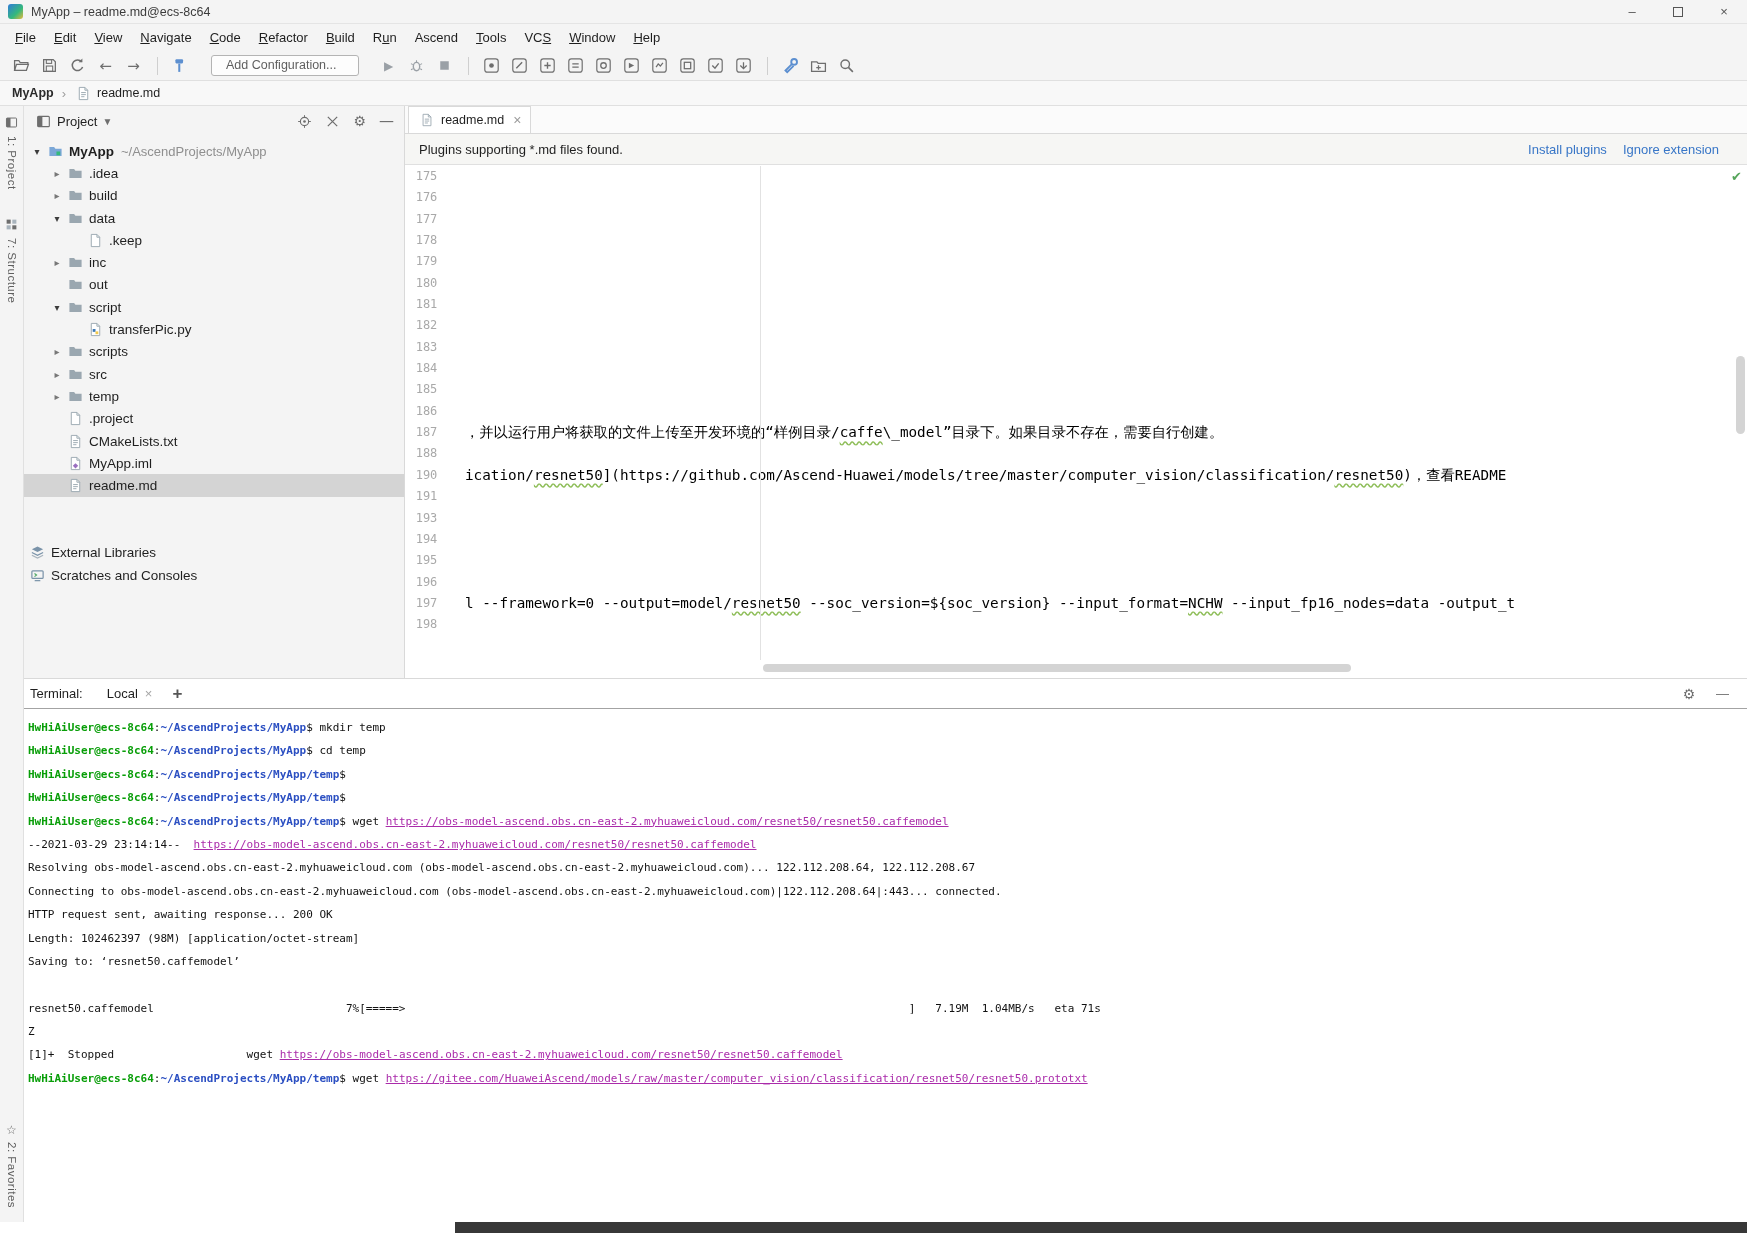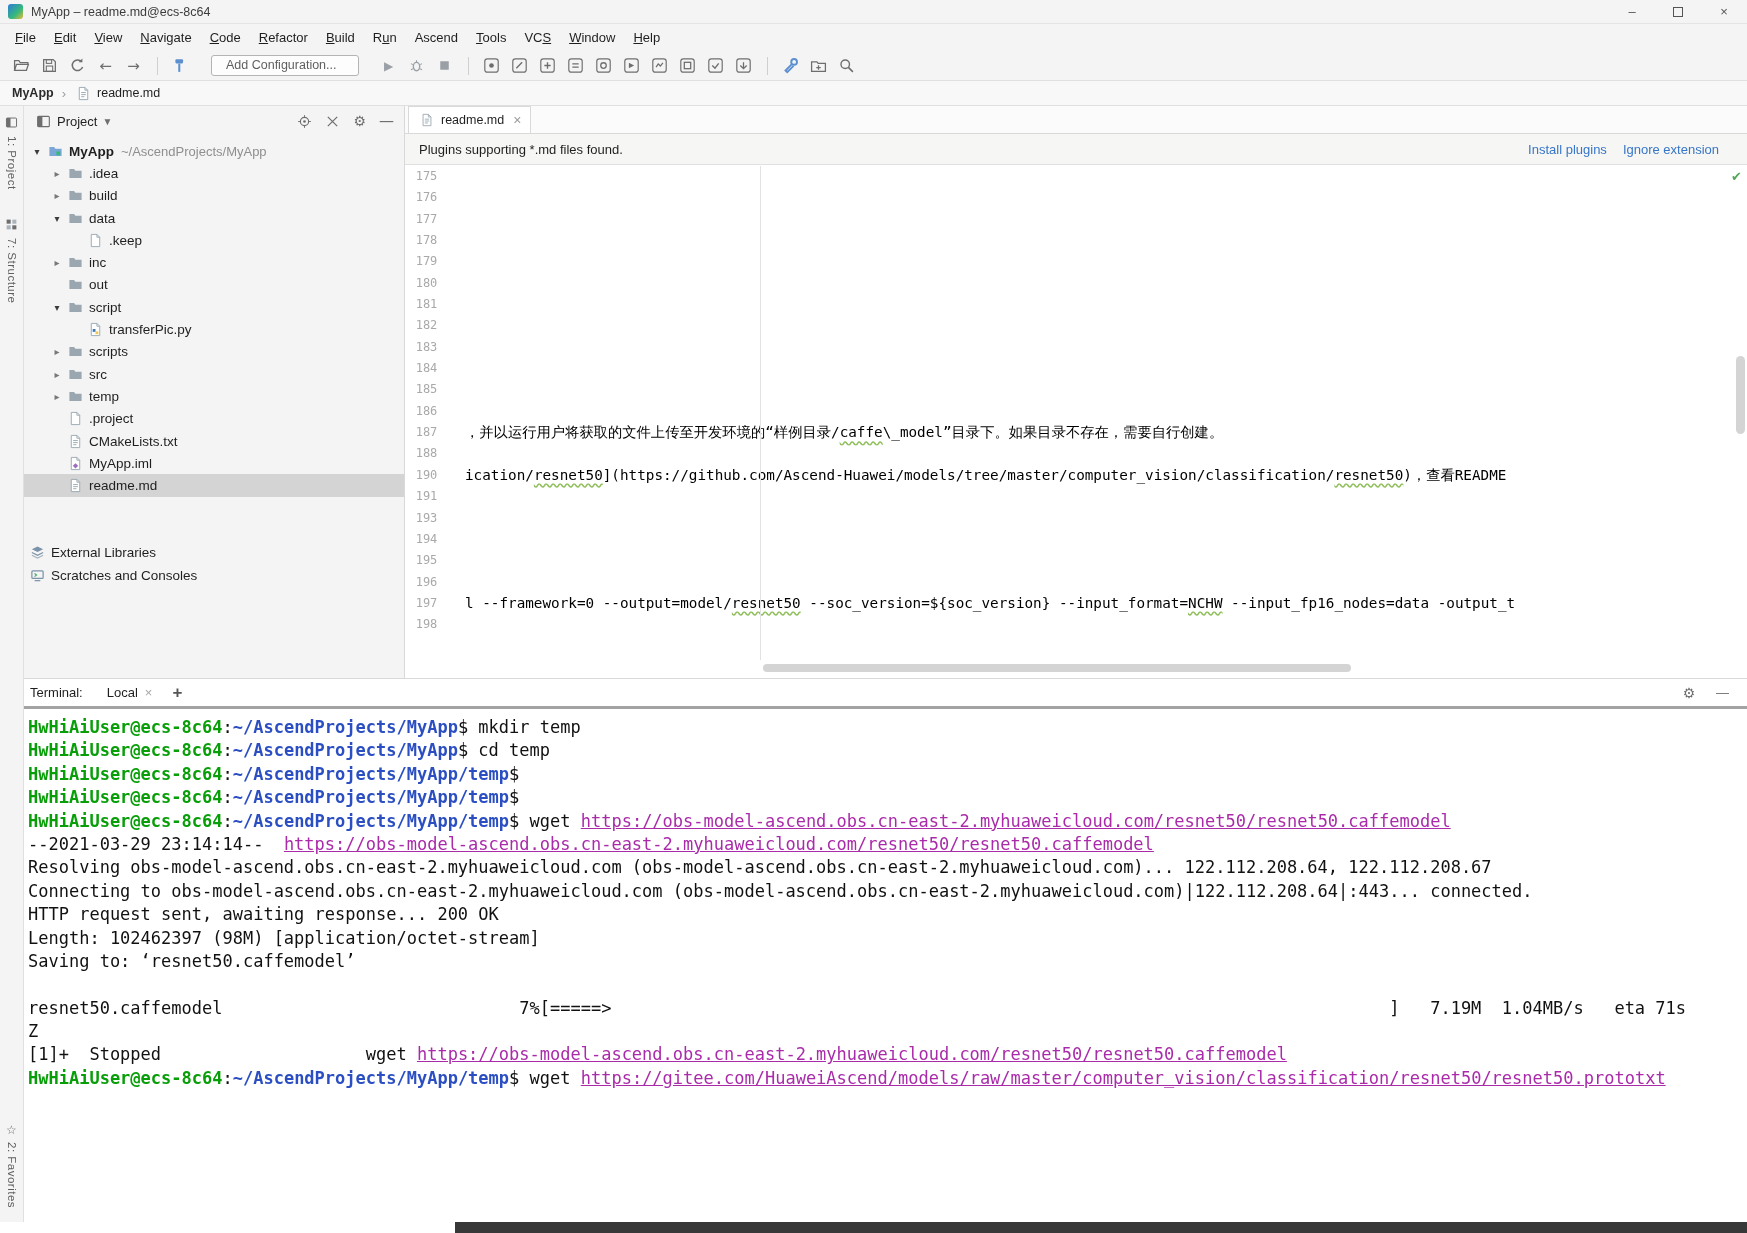--- a/index.html
+++ b/index.html
@@ -68,27 +68,27 @@
 .ln{width:60px;padding-right:17px;text-align:center;color:#a9a9a9;font-size:12px;flex:none}
 .ed-line.cur .ln{color:#9c5b33}
 .ct{white-space:pre;color:#000}
 .sq{text-decoration-line:underline;text-decoration-style:wavy;text-decoration-color:#8fbe5a;text-underline-offset:3px}
 .indent-guide{position:absolute;left:355px;top:0;bottom:18px;width:1px;background:#e2e2e2}
 .inspect-ok{position:absolute;right:5px;top:3px;color:#55a55a;font-size:13px;font-family:"DejaVu Sans",sans-serif}
 .vscroll{position:absolute;right:2px;top:190px;width:9px;height:78px;background:#cdcdcd;border-radius:5px;opacity:.85}
 .hscroll{position:absolute;left:358px;bottom:6px;width:588px;height:8px;background:#cdcdcd;border-radius:4px;opacity:.85}
 
 .terminal{position:absolute;left:24px;top:678px;right:0;bottom:11px;background:#fff;border-top:1px solid #d9d9d9;overflow:hidden}
-.term-header{height:30px;display:flex;align-items:center;padding:0 18px 0 6px;font-size:13px;border-bottom:3px solid #a3a3a3}
+.term-header{height:30px;display:flex;align-items:center;padding:0 18px 0 6px;font-size:13px;border-bottom:1px solid #a3a3a3}
 .term-label{color:#1f1f1f;margin-right:20px}
 .term-tab{display:flex;align-items:center;gap:7px;padding:0 4px;margin-right:16px;color:#1f1f1f}
 .term-tab-close{color:#a5a5a5;font-size:13px}
 .term-plus{color:#555;font-size:17px;font-weight:bold;cursor:default}
 .term-right{margin-left:auto;display:flex;gap:18px;color:#6e6e6e;align-items:center}
-.term-body{padding:7px 7px 0 4px;font-family:"DejaVu Sans Mono",monospace;font-size:17px;line-height:23.4px;white-space:pre;color:#111}
+.term-body{padding:7px 7px 0 4px;font-family:"DejaVu Sans Mono",monospace;font-size:11px;line-height:23.4px;white-space:pre;color:#111}
 .term-line{height:23.4px}
 .t-user{color:#089e08;font-weight:bold}
 .t-path{color:#2b4fc2;font-weight:bold}
 .t-link{color:#aa2baa;text-decoration:underline}
 
 .bottom-strip{position:absolute;left:455px;right:0;top:1222px;height:11px;background:#383838}
 </style>
 </head>
 <body>
 

